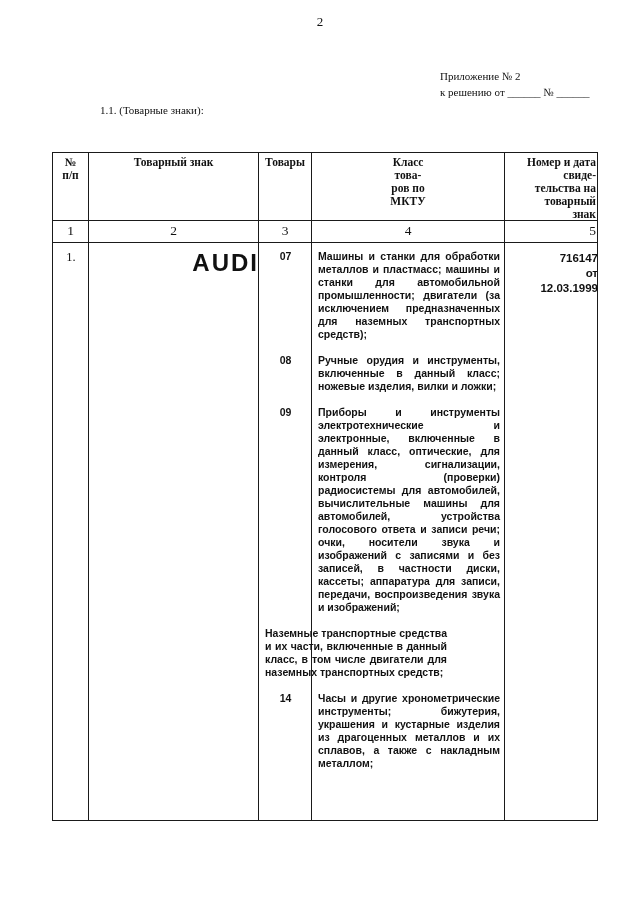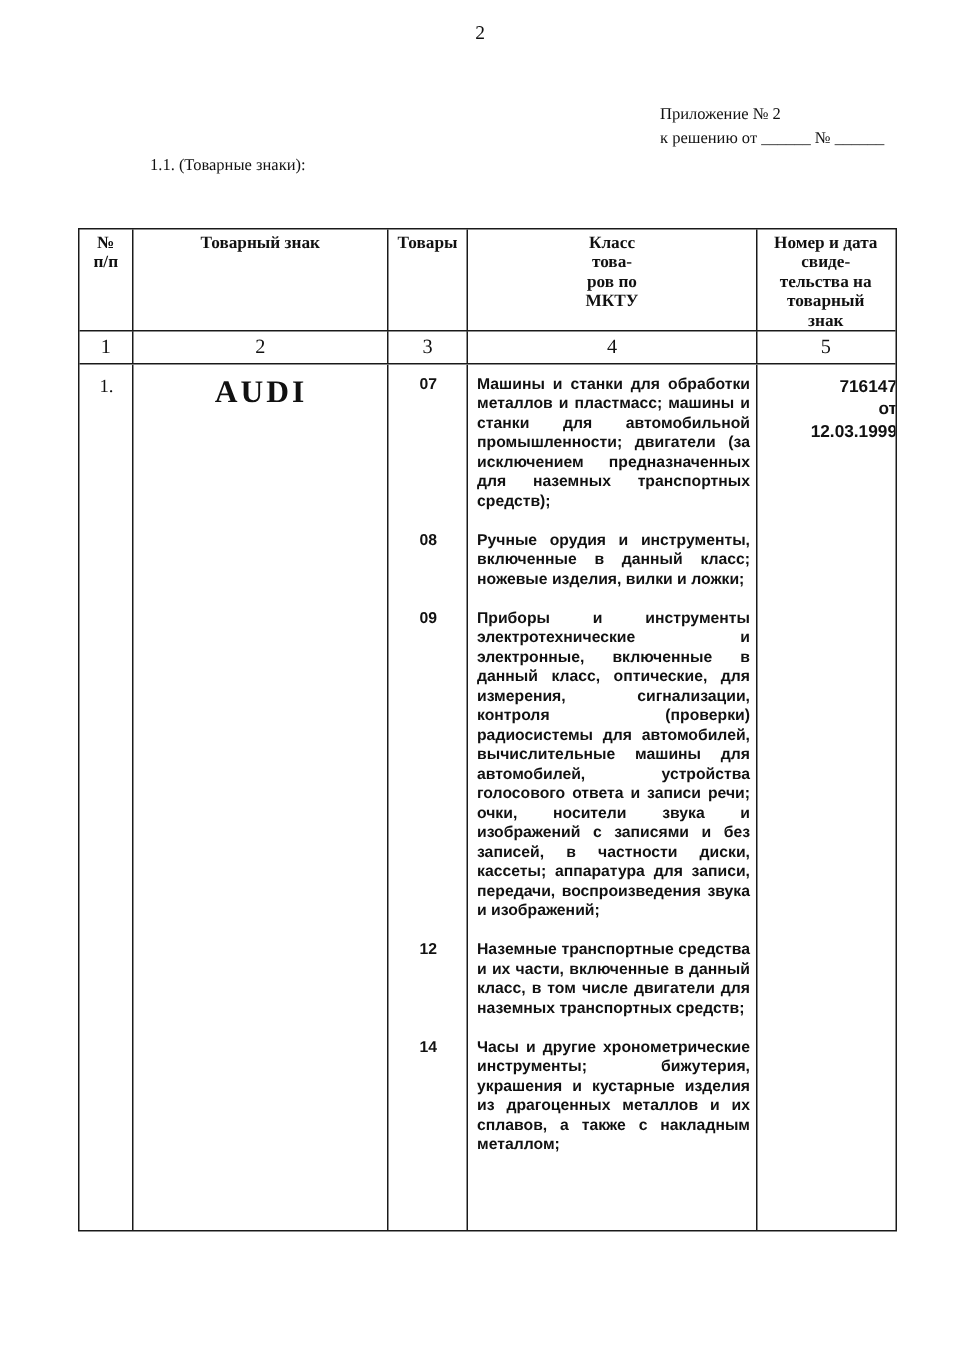--- a/index.html
+++ b/index.html
@@ -27,21 +27,21 @@
   }
   .tm-table {
     position: absolute; top: 152px; left: 52px; width: 546px;
     border: 1.5px solid #1a1a1a;
   }
   .grid-row {
     display: grid;
     grid-template-columns: 36px 170px 53px 193px 91px;
   }
   .grid-row > div { border-right: 1px solid #1a1a1a; }
-  .grid-row > div:last-child { border-right: none; }
+  .grid-row > div:last-child { border-right: none; text-align: right; }
   .hdr-cell {
     text-align: center; font-size: 11.5px; line-height: 13px;
     padding-top: 3px; white-space: pre-line; font-weight: 600;
   }
   .header-row { height: 67px; }
   .numbering-row { height: 22px; border-top: 1px solid #1a1a1a; }
   .numbering-row > div {
     text-align: center; font-size: 13.5px; line-height: 20px;
   }
   .data-row {
@@ -53,23 +53,23 @@
     background: #1a1a1a;
   }
   .vl1 { left: 35px; } .vl2 { left: 205px; }
   .vl3 { left: 258px; } .vl4 { left: 451px; }
   .cell-index {
     position: absolute; left: 0; top: 7px; width: 36px;
     text-align: center; font-size: 12.5px;
   }
   .cell-trademark {
     position: absolute; left: 36px; top: 6px; width: 170px;
-    text-align: center;
-    font-family: Liberation Serif, serif;
-    font-size: 21px; font-weight: 600; letter-spacing: 2px;
+    text-align: right;
+    font-family: Liberation Sans, sans-serif;
+    font-size: 24px; font-weight: 600; letter-spacing: 2px;
   }
   .cell-classes {
     position: absolute; left: 206px; top: 7px; width: 246px;
   }
   .class-item { display: flex; margin-bottom: 13px; }
   .class-code {
     width: 53px; flex: 0 0 53px; text-align: center;
     font-family: "Liberation Sans", sans-serif;
     font-size: 10.5px; font-weight: 700; line-height: 13px;
   }
@@ -140,21 +140,20 @@
       </div>
       <div class="class-item">
         <div class="class-code">08</div>
         <div class="class-goods">Ручные орудия и инструменты, включенные в данный класс; ножевые изделия, вилки и ложки;</div>
       </div>
       <div class="class-item">
         <div class="class-code">09</div>
         <div class="class-goods">Приборы и инструменты электротехнические и электронные, включенные в данный класс, оптические, для измерения, сигнализации, контроля (проверки) радиосистемы для автомобилей, вычислительные машины для автомобилей, устройства голосового ответа и записи речи; очки, носители звука и изображений с записями и без записей, в частности диски, кассеты; аппаратура для записи, передачи, воспроизведения звука и изображений;</div>
       </div>
       <div class="class-item">
-        <div class="class-code">12</div>
         <div class="class-goods">Наземные транспортные средства и их части, включенные в данный класс, в том числе двигатели для наземных транспортных средств;</div>
       </div>
       <div class="class-item">
         <div class="class-code">14</div>
         <div class="class-goods">Часы и другие хронометрические инструменты; бижутерия, украшения и кустарные изделия из драгоценных металлов и их сплавов, а также с накладным металлом;</div>
       </div>
 
     </div>
 
     <div class="cell-certificate">716147

